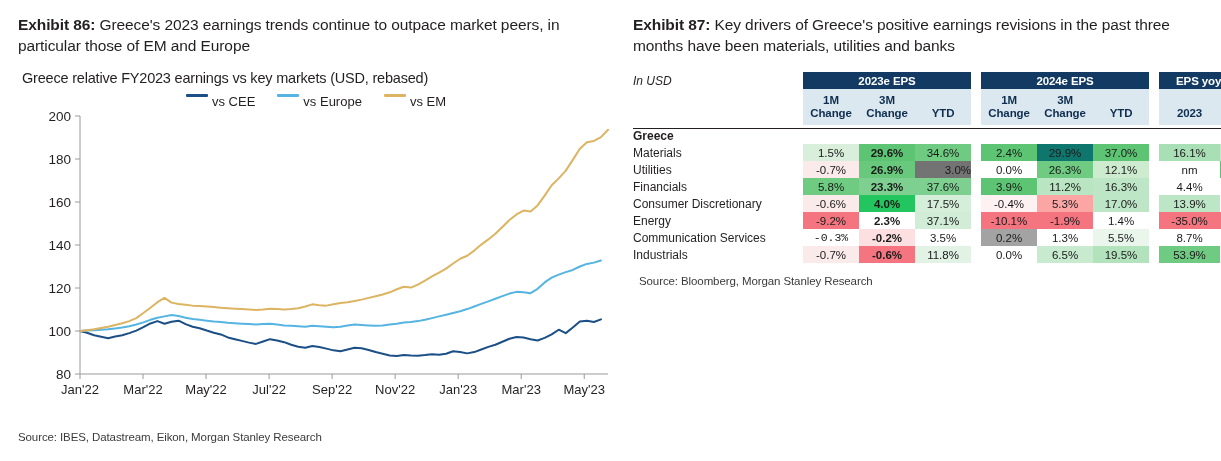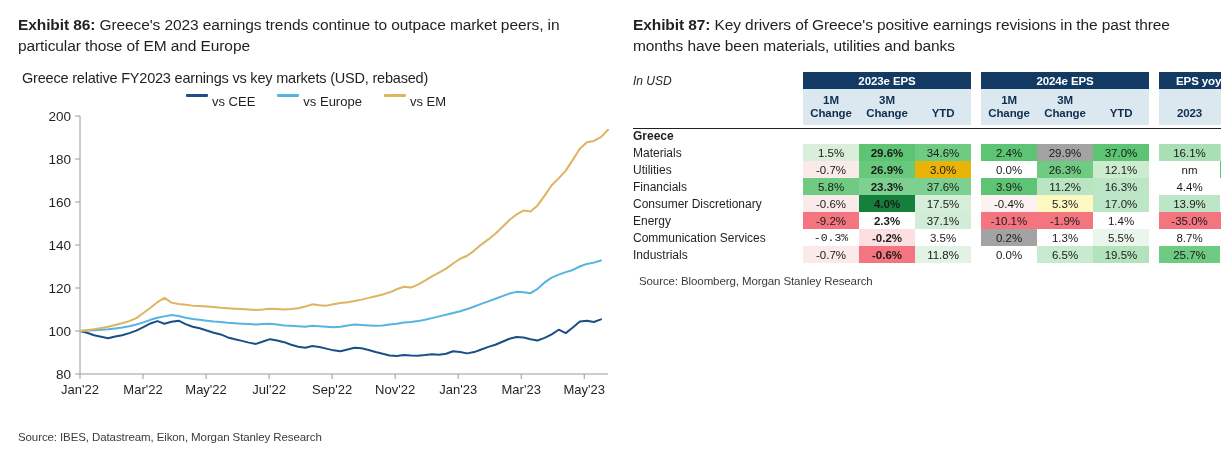--- a/index.html
+++ b/index.html
@@ -227,31 +227,31 @@
               <td></td>
               <td></td>
             </tr>
             <tr>
               <td class="row-name">Materials</td>
               <td class="cell" style="background:#d9efdc;">1.5%</td>
               <td class="cell b" style="background:#5cc472;">29.6%</td>
               <td class="cell" style="background:#6ecb81;">34.6%</td>
               <td class="gap-col"></td>
               <td class="cell" style="background:#5cc472;">2.4%</td>
-              <td class="cell" style="background:#a3a3a3;">29.9%</td>
+              <td class="cell" style="background:#0f766e;">29.9%</td>
               <td class="cell" style="background:#5cc472;">37.0%</td>
               <td class="gap-col"></td>
               <td class="cell" style="background:#a8dfb4;">16.1%</td>
               <td class="cell" style="background:#c3e8cb;">16.4%</td>
             </tr>
             <tr>
               <td class="row-name">Utilities</td>
               <td class="cell" style="background:#fbeaea;">-0.7%</td>
               <td class="cell b" style="background:#68c97c;">26.9%</td>
-              <td class="cell" style="background:#eab308;">3.0%</td>
+              <td class="cell" style="background:#737373;text-align:right;">3.0%</td>
               <td class="gap-col"></td>
               <td class="cell" style="background:#ffffff;">0.0%</td>
               <td class="cell" style="background:#6ecb81;">26.3%</td>
               <td class="cell" style="background:#cdeccf;">12.1%</td>
               <td class="gap-col"></td>
               <td class="cell" style="background:#ffffff;">nm</td>
               <td class="cell" style="background:#5cc472;">61.0%</td>
             </tr>
             <tr>
               <td class="row-name">Financials</td>
@@ -262,25 +262,25 @@
               <td class="cell" style="background:#5cc472;">3.9%</td>
               <td class="cell" style="background:#b9e5c2;">11.2%</td>
               <td class="cell" style="background:#bde6c6;">16.3%</td>
               <td class="gap-col"></td>
               <td class="cell" style="background:#ffffff;">4.4%</td>
               <td class="cell" style="background:#ffffff;">-0.5%</td>
             </tr>
             <tr>
               <td class="row-name">Consumer Discretionary</td>
               <td class="cell" style="background:#fbeaea;">-0.6%</td>
-              <td class="cell b" style="background:#15803d;">4.0%</td>
+              <td class="cell b" style="background:#22c55e;">4.0%</td>
               <td class="cell" style="background:#d4eed9;">17.5%</td>
               <td class="gap-col"></td>
               <td class="cell" style="background:#fdf1f1;">-0.4%</td>
-              <td class="cell" style="background:#fef9c3;">5.3%</td>
+              <td class="cell" style="background:#fca5a5;">5.3%</td>
               <td class="cell" style="background:#bde6c6;">17.0%</td>
               <td class="gap-col"></td>
               <td class="cell" style="background:#bde6c6;">13.9%</td>
               <td class="cell" style="background:#ffffff;">9.7%</td>
             </tr>
             <tr>
               <td class="row-name">Energy</td>
               <td class="cell" style="background:#f4757f;">-9.2%</td>
               <td class="cell b" style="background:#ffffff;">2.3%</td>
               <td class="cell" style="background:#d2edd7;">37.1%</td>
@@ -308,21 +308,21 @@
             <tr>
               <td class="row-name">Industrials</td>
               <td class="cell" style="background:#fbeaea;">-0.7%</td>
               <td class="cell b" style="background:#f4757f;">-0.6%</td>
               <td class="cell" style="background:#e2f3e5;">11.8%</td>
               <td class="gap-col"></td>
               <td class="cell" style="background:#ffffff;">0.0%</td>
               <td class="cell" style="background:#c8eacf;">6.5%</td>
               <td class="cell" style="background:#b3e3bd;">19.5%</td>
               <td class="gap-col"></td>
-              <td class="cell" style="background:#6ecb81;">25.7%</td>
+              <td class="cell" style="background:#6ecb81;">53.9%</td>
               <td class="cell" style="background:#ffffff;">13.3%</td>
             </tr>
           </tbody>
       </table>
     </div>
 
     <div class="source source-right">Source: Bloomberg, Morgan Stanley Research</div>
   </div>
 </div>
 

